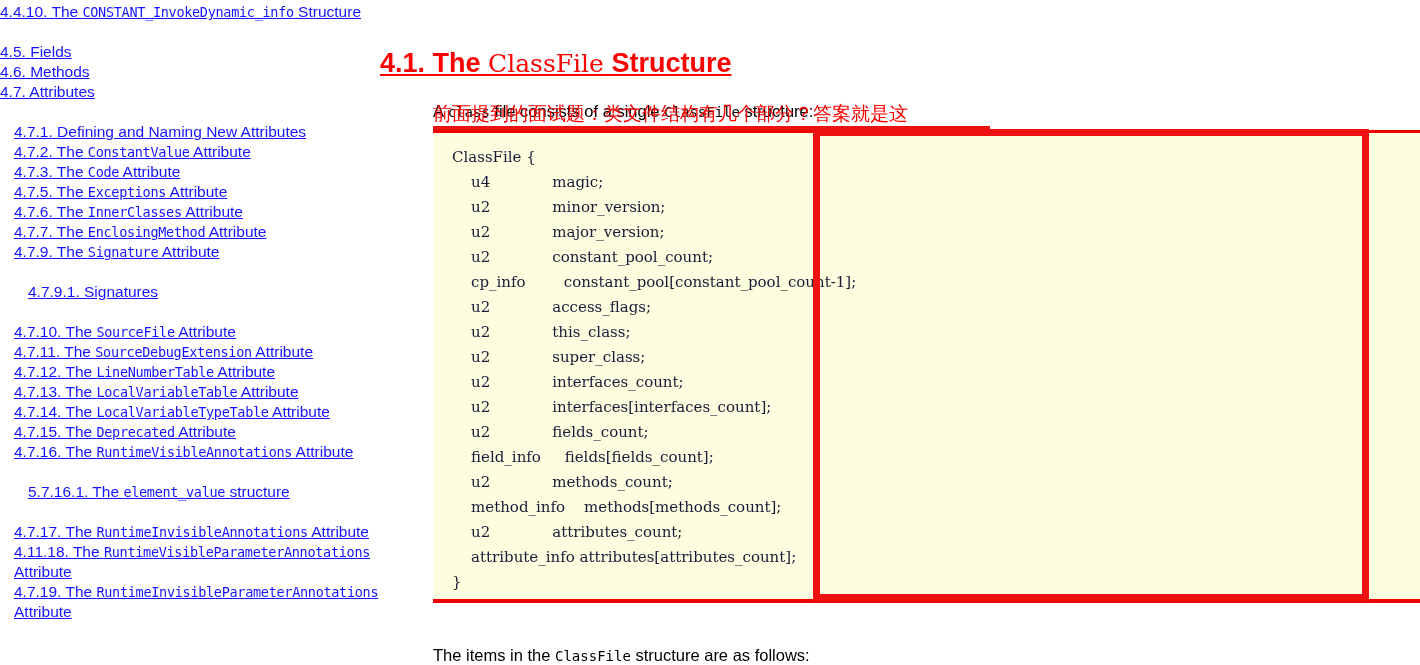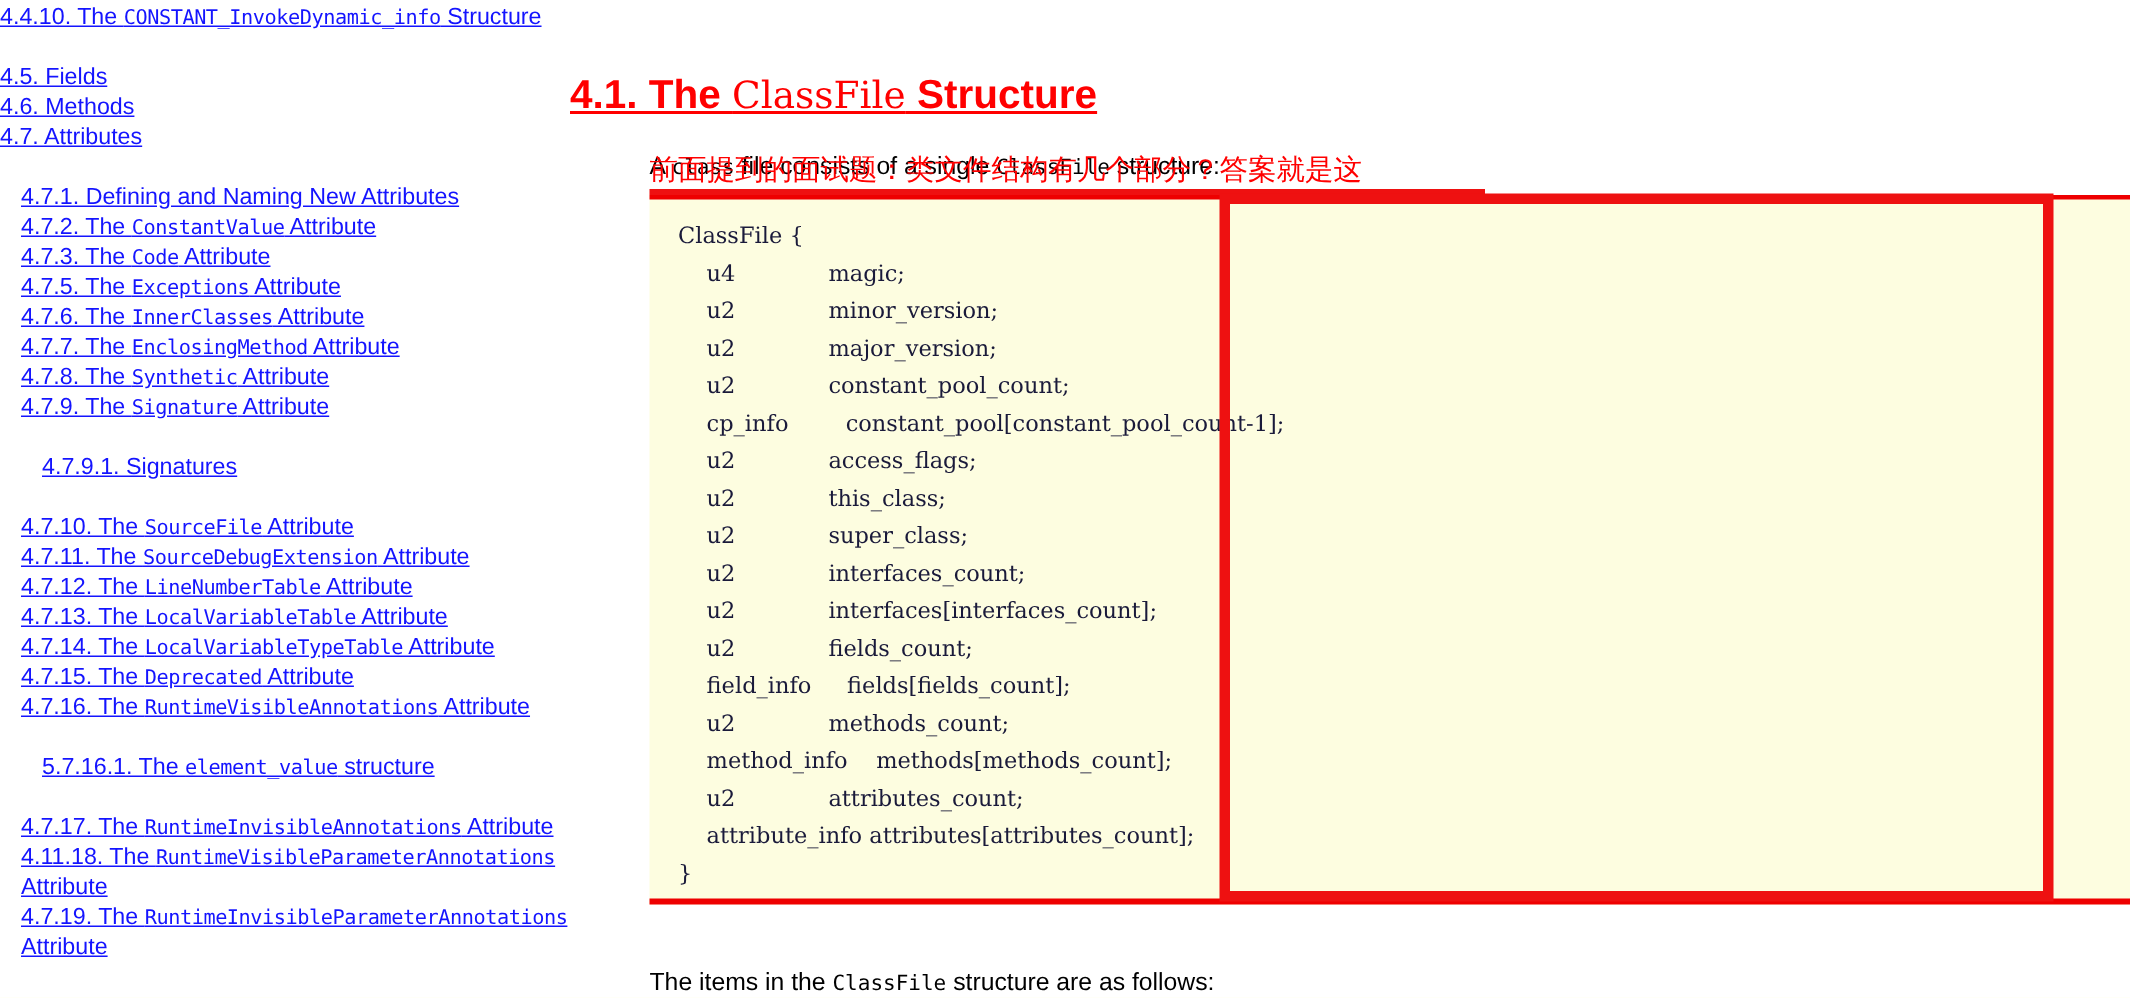--- a/index.html
+++ b/index.html
@@ -169,21 +169,20 @@
       <a class="toc-link lvl-0"><span>4.5. Fields</span></a>
       <a class="toc-link lvl-0"><span>4.6. Methods</span></a>
       <a class="toc-link lvl-0"><span>4.7. Attributes</span></a>
       <div class="toc-gap"></div>
       <a class="toc-link lvl-1"><span>4.7.1. Defining and Naming New Attributes</span></a>
       <a class="toc-link lvl-1"><span>4.7.2. The </span><span class="code">ConstantValue</span><span> Attribute</span></a>
       <a class="toc-link lvl-1"><span>4.7.3. The </span><span class="code">Code</span><span> Attribute</span></a>
       <a class="toc-link lvl-1"><span>4.7.5. The </span><span class="code">Exceptions</span><span> Attribute</span></a>
       <a class="toc-link lvl-1"><span>4.7.6. The </span><span class="code">InnerClasses</span><span> Attribute</span></a>
       <a class="toc-link lvl-1"><span>4.7.7. The </span><span class="code">EnclosingMethod</span><span> Attribute</span></a>
-      <a class="toc-link lvl-1"><span>4.7.8. The </span><span class="code">Synthetic</span><span> Attribute</span></a>
       <a class="toc-link lvl-1"><span>4.7.9. The </span><span class="code">Signature</span><span> Attribute</span></a>
       <div class="toc-gap"></div>
       <a class="toc-link lvl-2"><span>4.7.9.1. Signatures</span></a>
       <div class="toc-gap"></div>
       <a class="toc-link lvl-1"><span>4.7.10. The </span><span class="code">SourceFile</span><span> Attribute</span></a>
       <a class="toc-link lvl-1"><span>4.7.11. The </span><span class="code">SourceDebugExtension</span><span> Attribute</span></a>
       <a class="toc-link lvl-1"><span>4.7.12. The </span><span class="code">LineNumberTable</span><span> Attribute</span></a>
       <a class="toc-link lvl-1"><span>4.7.13. The </span><span class="code">LocalVariableTable</span><span> Attribute</span></a>
       <a class="toc-link lvl-1"><span>4.7.14. The </span><span class="code">LocalVariableTypeTable</span><span> Attribute</span></a>
       <a class="toc-link lvl-1"><span>4.7.15. The </span><span class="code">Deprecated</span><span> Attribute</span></a>

